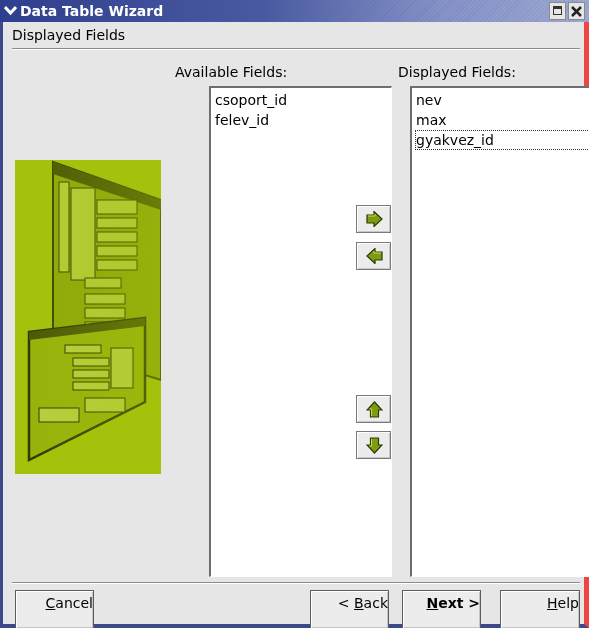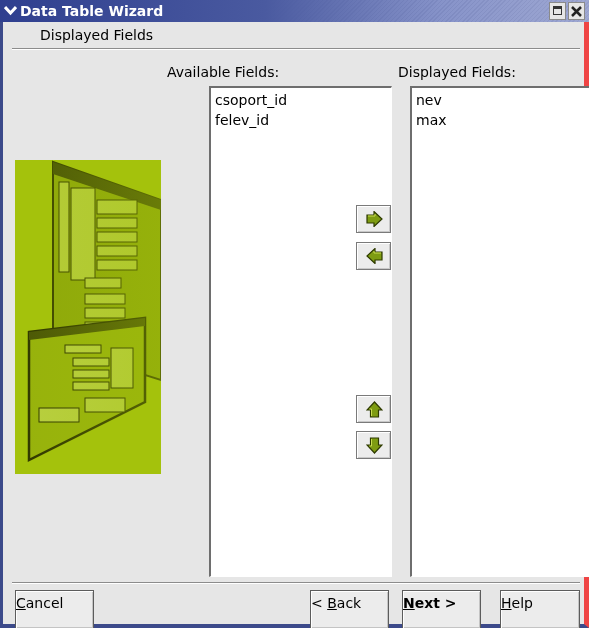--- a/index.html
+++ b/index.html
@@ -9,45 +9,45 @@
     background: repeating-linear-gradient(135deg, #5a6aa8 0px, #5a6aa8 1px, #7080bc 1px, #7080bc 3px);
     background-color: #6070b0; }
   .titlebar::before { content: ""; position: absolute; inset: 0; background: linear-gradient(90deg, #2f3f8f 0%, #4a5aa0 45%, rgba(150,160,210,0.6) 75%, rgba(190,195,225,0.6) 100%); }
   .title-menu { position: absolute; left: 2px; top: 2px; width: 17px; height: 17px; color: #fff; font-size: 13px; line-height: 17px; text-align: center; font-weight: bold; z-index: 2; }
   .title-text { position: absolute; left: 20px; top: 2px; color: #ffffff; font-weight: bold; font-size: 14px; line-height: 18px; z-index: 2; font-family: "DejaVu Sans", sans-serif; }
   .tb-btn { position: absolute; top: 2px; width: 17px; height: 18px; background: #e6e6e6; border: 1px solid #8a8a8a; box-sizing: border-box; z-index: 2; font-size: 12px; line-height: 16px; text-align: center; color: #222; font-weight: bold; }
   .tb-max { left: 549px; }
   .tb-close { left: 568px; }
   .max-glyph { position: absolute; left: 3px; top: 3px; width: 9px; height: 9px; border: 1px solid #333; border-top-width: 3px; box-sizing: border-box; }
 
-  .page-heading { position: absolute; left: 9px; top: 27px; font-size: 14px; color: #000; margin-left: 28px; }
+  .page-heading { position: absolute; left: 9px; top: 27px; font-size: 14px; color: #000; }
   .hsep { position: absolute; left: 9px; width: 568px; height: 0; border-top: 1px solid #8c8c8c; border-bottom: 1px solid #ffffff; }
   .sep-top { top: 48px; }
   .sep-bottom { top: 582px; }
 
   .side-image { position: absolute; left: 12px; top: 160px; width: 146px; height: 314px; background: #a4c20c; overflow: hidden; }
 
   .label { position: absolute; font-size: 14px; color: #000; }
-  .lbl-avail { left: 164px; top: 64px; }
+  .lbl-avail { left: 172px; top: 64px; }
   .lbl-disp { left: 395px; top: 64px; }
 
   .listbox { position: absolute; background: #ffffff; box-sizing: border-box; border-top: 2px solid #6e6e6e; border-left: 2px solid #6e6e6e; border-right: 1px solid #ffffff; border-bottom: 1px solid #ffffff; }
   .list-avail { left: 164px; top: 86px; width: 183px; height: 491px; margin-left: 42px; }
   .list-disp { left: 407px; top: 86px; width: 182px; height: 491px; }
   .list-item { position: absolute; left: 3px; height: 20px; font-size: 14px; line-height: 20px; color: #000; padding-left: 1px; white-space: nowrap; box-sizing: border-box; }
   .list-item.focused { outline: 1px dotted #333; outline-offset: -1px; width: 175px; }
 
   .arrow-btn { position: absolute; left: 353px; width: 35px; height: 28px; background: #ececec; box-sizing: border-box; border: 1px solid #7a7a7a; box-shadow: inset 1px 1px 0 #ffffff, inset -1px -1px 0 #c8c8c8; }
   .arrow-btn svg { position: absolute; left: 9px; top: 5px; }
   .btn-add { top: 205px; }
   .btn-remove { top: 242px; }
   .btn-up { top: 395px; }
   .btn-down { top: 431px; }
 
-  .btn { position: absolute; top: 590px; height: 39px; background: #ececec; box-sizing: border-box; border: 1px solid #5c5c5c; box-shadow: inset 1px 1px 0 #ffffff, inset -1px -1px 0 #c4c4c4; font-size: 14px; text-align: left; line-height: 25px; color: #000; }
+  .btn { position: absolute; top: 590px; height: 39px; background: #ececec; box-sizing: border-box; border: 1px solid #5c5c5c; box-shadow: inset 1px 1px 0 #ffffff, inset -1px -1px 0 #c4c4c4; font-size: 14px; text-align: right; line-height: 25px; color: #000; }
   .btn-cancel { left: 12px; width: 79px; }
   .btn-back { left: 307px; width: 79px; }
   .btn-next { left: 399px; width: 79px; font-weight: bold; }
   .btn-help { left: 497px; width: 80px; }
   .mn { text-decoration: underline; }
 </style>
 </head>
 <body>
 
 <div class="window">
@@ -114,20 +114,21 @@
   <div class="label lbl-avail">Available Fields:</div>
   <div class="listbox list-avail">
     <div class="list-item" style="top:2px">csoport_id</div>
     <div class="list-item" style="top:22px">felev_id</div>
   </div>
 
   <div class="label lbl-disp">Displayed Fields:</div>
   <div class="listbox list-disp">
     <div class="list-item" style="top:2px">nev</div>
     <div class="list-item" style="top:22px">max</div>
+    <div class="list-item focused" style="top:42px">gyakvez_id</div>
   </div>
 
   <div class="arrow-btn btn-add">
     <svg width="17" height="16" viewBox="0 0 17 16">
       <path d="M1 4 H8 V0.5 L16 8 L8 15.5 V12 H1 Z" fill="#7e9c12" stroke="#2e3a00" stroke-width="1.2"></path>
       <path d="M2 5 H9 V3" stroke="#c8dc50" stroke-width="1" fill="none"></path>
     </svg>
   </div>
   <div class="arrow-btn btn-remove">
     <svg width="17" height="16" viewBox="0 0 17 16">

